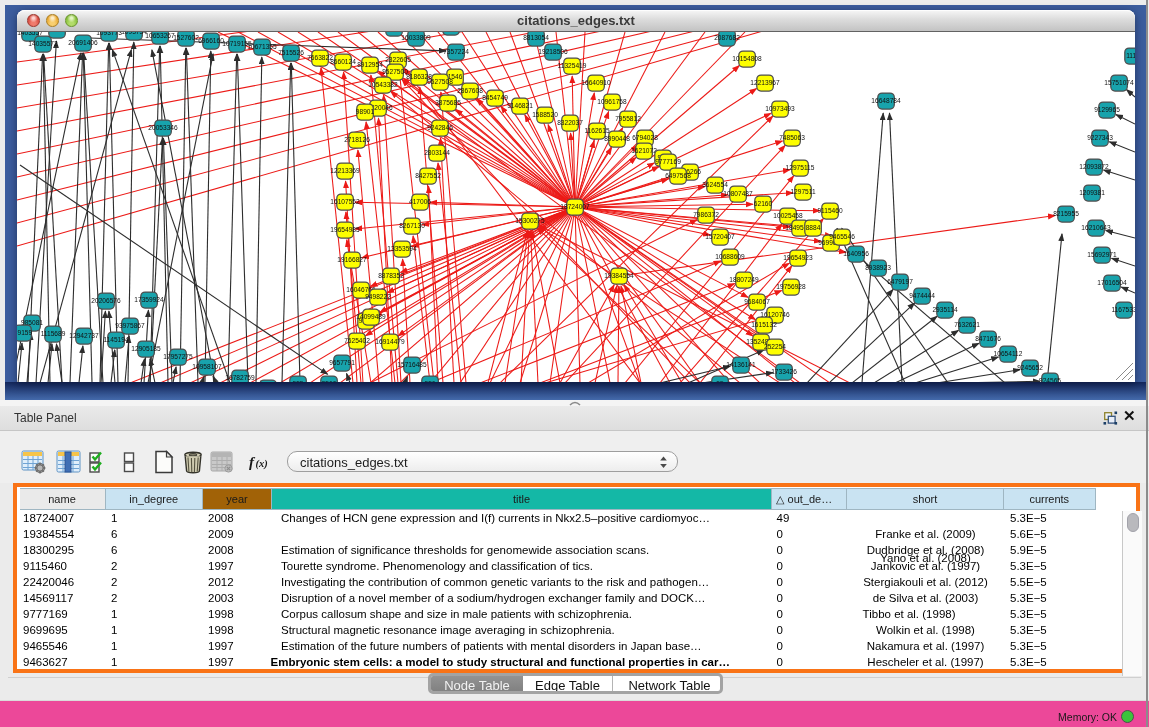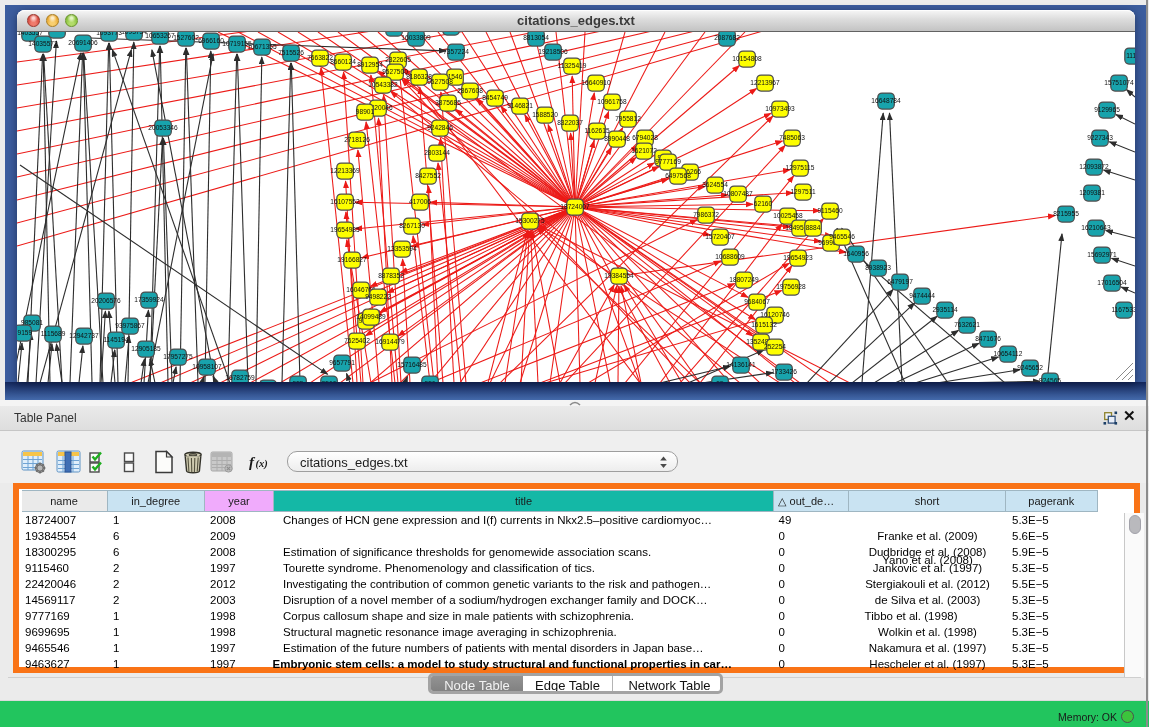--- a/index.html
+++ b/index.html
@@ -27,40 +27,40 @@
   background:linear-gradient(#eaeaea,#dedede); border-bottom:1px solid #c6c6c6; }
 #tphdr .t { position:absolute; left:14px; top:5px; font-size:12px; color:#333;text-align:right; }
 #tphdr .fl { position:absolute; left:1103px; top:5px; }
 #tphdr .x { position:absolute; left:1123px; top:1px; font-size:15px; font-weight:bold; color:#111; }
 #toolbar { position:absolute; left:0; top:31px; width:1149px; height:52px; background:#efefef; }
 .tbi { position:absolute; top:19px; }
 #dd { position:absolute; left:287px; top:20px; width:391px; height:21px; background:linear-gradient(#ffffff,#ededed);
   border:1px solid #9e9e9e; border-radius:10px; }
 #dd .t { position:absolute; left:12px; top:2.5px; font-size:13px; color:#1c1c1c; }
 #tablewrap { position:absolute; left:13px; top:83px; width:1127px; height:190px; background:#ffffff;
-  border:6px solid #f97316; }
+  border:4px solid #f97316; }
 #thead { position:absolute; left:2.5px; top:1px; width:1096px; height:22px; }
 .hc { position:absolute; top:0; height:21.5px; border:1px solid #9fb6c2; border-left:none;
   font-size:11px; color:#1a1a1a; text-align:center; line-height:21px; }
 #tbody { position:absolute; left:2.5px; top:23.5px; width:1096px; height:164px; overflow:hidden;
   font-size:11.5px; color:#000; }
 .row { position:absolute; left:0; height:16px; width:1096px; }
 .c { position:absolute; top:0; height:16px; line-height:15px; overflow:hidden; white-space:nowrap; }
 #vsb { position:absolute; left:1105px; top:23.5px; width:20px; height:165px; background:#fafafa;
   border-left:1px solid #c8c8c8; }
 #vsb .th { position:absolute; left:3.5px; top:2px; width:12px; height:19px; border-radius:6px;
   background:#b9b9bd; border:1px solid #a2a2aa; }
 #tabs { position:absolute; left:428px; top:273px; width:295px; height:21px; border:3px solid #a3a3a3;
   border-radius:5px; background:#fff; overflow:hidden; }
 .seg { position:absolute; top:0; height:21px; font-size:13px; text-align:center; line-height:20px; color:#111; }
 #seg1 { left:0; width:92px; background:linear-gradient(#939393,#7a7a7a); color:#f2f2f2; }
 #seg2 { left:92px; width:90px; border-right:1px solid #b4b4b4; }
 #seg3 { left:182px; width:113px; }
 #tabline { position:absolute; left:8px; top:277px; width:1133px; height:1px; background:#cfcfcf; }
-#status { position:absolute; left:0; top:300px; width:1149px; height:27px; background:#22c55e;
+#status { position:absolute; left:0; top:300px; width:1149px; height:27px; background:#ec4899;
   border-top:1px solid #dadada; }
 #status .t { position:absolute; right:32px; top:10px; font-size:10.5px; color:#1a1a1a; }
 #status .dot { position:absolute; left:1121px; top:9px; width:13px; height:13px; border-radius:50%;
   background:#3cc43c; border:1.5px solid #4e4e4e; }
 #rightedge { position:absolute; right:1px; top:0; width:2px; height:727px; background:#8c8c8c; z-index:50; }
 </style></head>
 <body>
 <div id="app">
   <div id="rightedge"></div>
   <div id="netbg">
@@ -703,25 +703,25 @@
         <svg width="9" height="15" style="position:absolute;right:9px;top:3px;">
           <path d="M1.2,5.5 L4.5,1.5 L7.8,5.5 Z" fill="#4a4a4a"></path>
             <path d="M1.2,9 L4.5,13 L7.8,9 Z" fill="#4a4a4a"></path>
         </svg>
       </div>
     </div>
     <div id="tablewrap">
       <div id="thead">
           <div class="hc" style="left:0px;width:86px;background:#eaeaea;">name</div>
           <div class="hc" style="left:86px;width:97.5px;background:#c9e3f2;">in_degree</div>
-          <div class="hc" style="left:183.5px;width:69px;background:#f0abfc;">year</div>
+          <div class="hc" style="left:183.5px;width:69px;background:#a16207;">year</div>
           <div class="hc" style="left:252.5px;width:500px;background:#14b8a6;">title</div>
           <div class="hc" style="left:752.5px;width:75px;background:#c9e3f2;text-align:left;padding-left:4px;">△ out_de…</div>
           <div class="hc" style="left:827.5px;width:157px;background:#c9e3f2;">short</div>
-          <div class="hc" style="left:984.5px;width:91.5px;background:#c9e3f2;">pagerank</div>
+          <div class="hc" style="left:984.5px;width:91.5px;background:#c9e3f2;">currents</div>
         </div>
       <div id="tbody">
           <div class="row" style="top:0px;">
             <div class="c" style="left:0px;width:86px;padding-left:3.5px;">18724007</div>
             <div class="c" style="left:86px;width:97.5px;padding-left:5.5px;">1</div>
             <div class="c" style="left:183.5px;width:69px;padding-left:5px;">2008</div>
             <div class="c" style="left:252.5px;width:500px;padding-left:9px;">Changes of HCN gene expression and I(f) currents in Nkx2.5–positive cardiomyoc…</div>
             <div class="c" style="left:752.5px;width:75px;padding-left:4.5px;">49</div>
             <div class="c" style="left:827.5px;width:157px;text-align:center;margin-top:40px;">Yano et al. (2008)</div>
             <div class="c" style="left:984.5px;width:91.5px;padding-left:6px;">5.3E−5</div>

